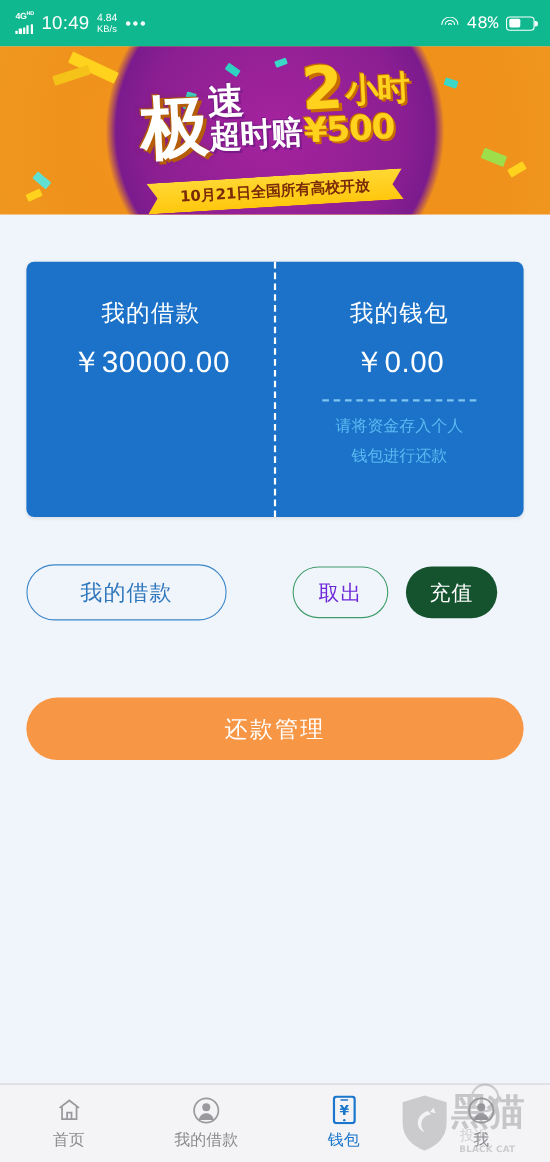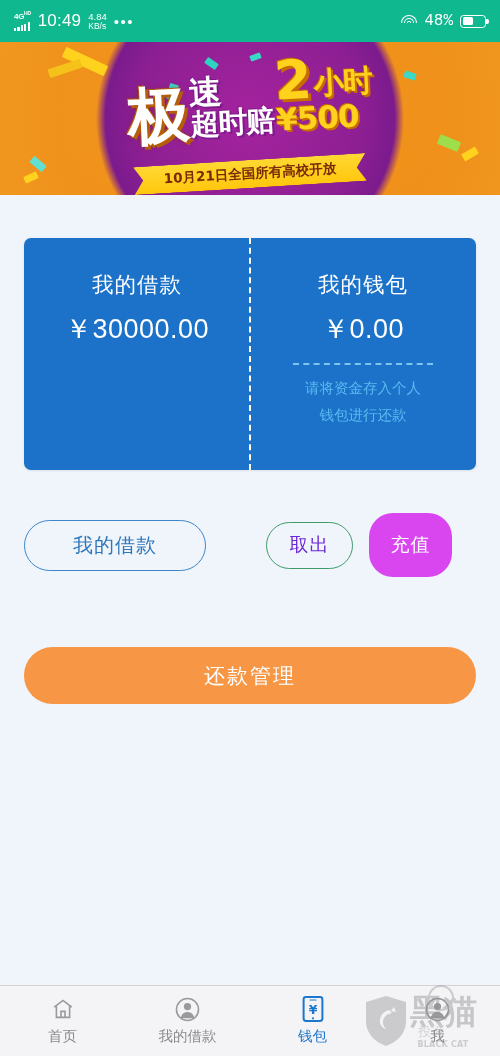--- a/index.html
+++ b/index.html
@@ -141,22 +141,22 @@
     width:182px; height:51px; border-radius:26px;
     background:transparent; border:1.6px solid #3d86c9; color:#2f77bc;
     font-size:20px; letter-spacing:1px;
   }
   .btn-takeout{
     width:87px; height:47px; border-radius:24px; margin-left:60px;
     background:transparent; border:1.6px solid #3f9c6a; color:#6d28d9;
     font-size:19px; letter-spacing:1px;
   }
   .btn-recharge{
-    width:83px; height:64px; border-radius:24px; margin-left:16px;
-    background:#d946ef; color:#fff; font-size:19px; letter-spacing:1px;
+    width:83px; height:47px; border-radius:24px; margin-left:16px;
+    background:#14532d; color:#fff; font-size:19px; letter-spacing:1px;
   }
 
   .btn-row2{ display:flex; margin:0 24px; padding-top:70px; gap:40px; }
   .btn-big{
     flex:1; height:57px; border-radius:29px; color:#fff;
     font-size:21px; letter-spacing:2px;
   }
   .btn-order{ background:#1b76cd; }
   .btn-repay{ background:#f79645; }
 

